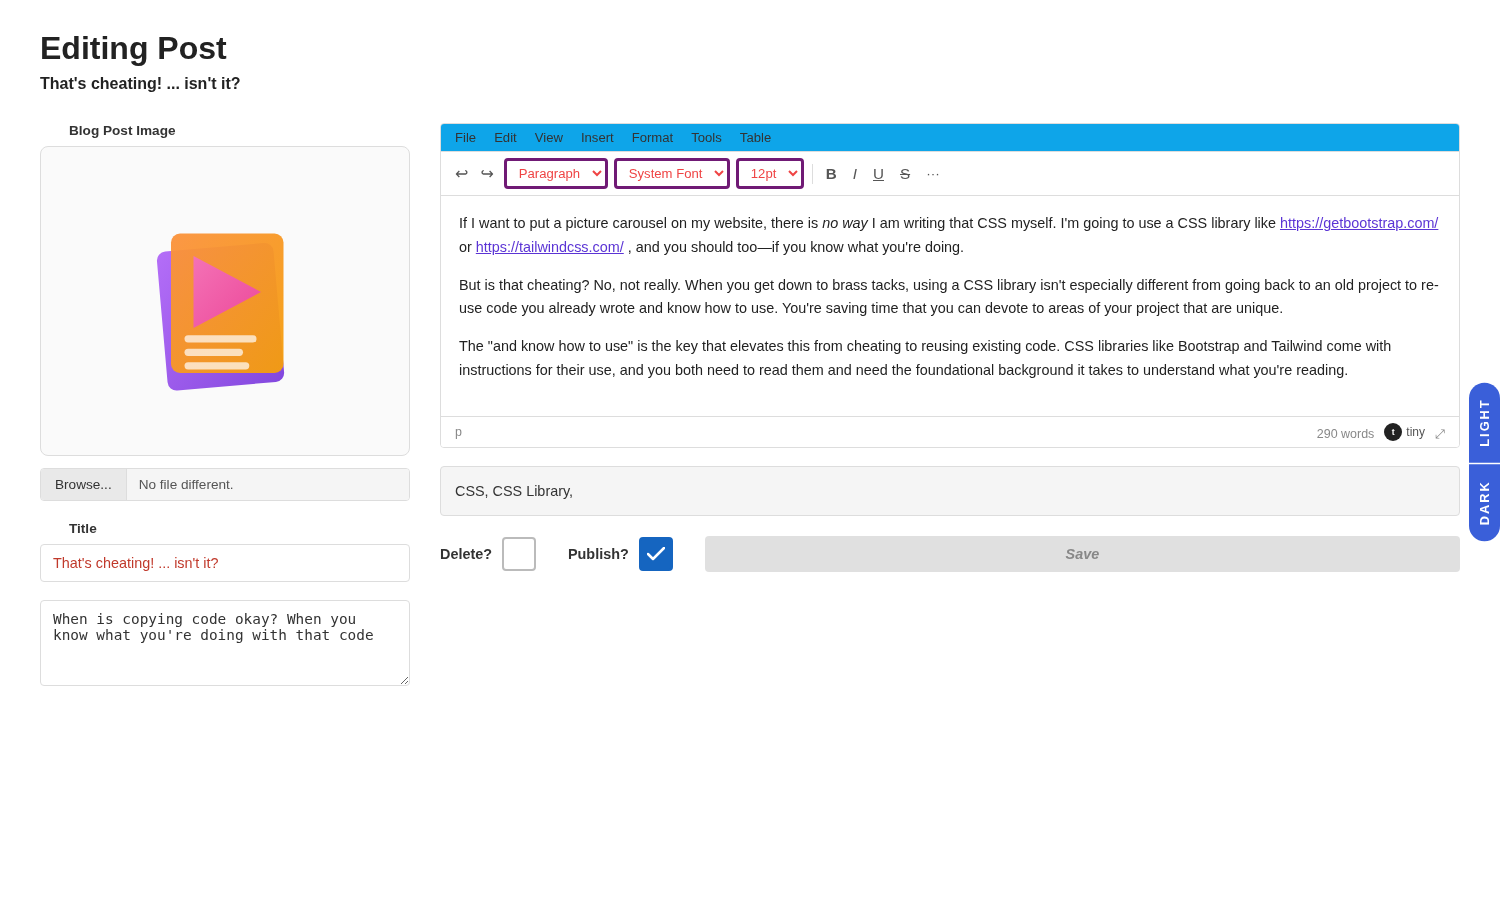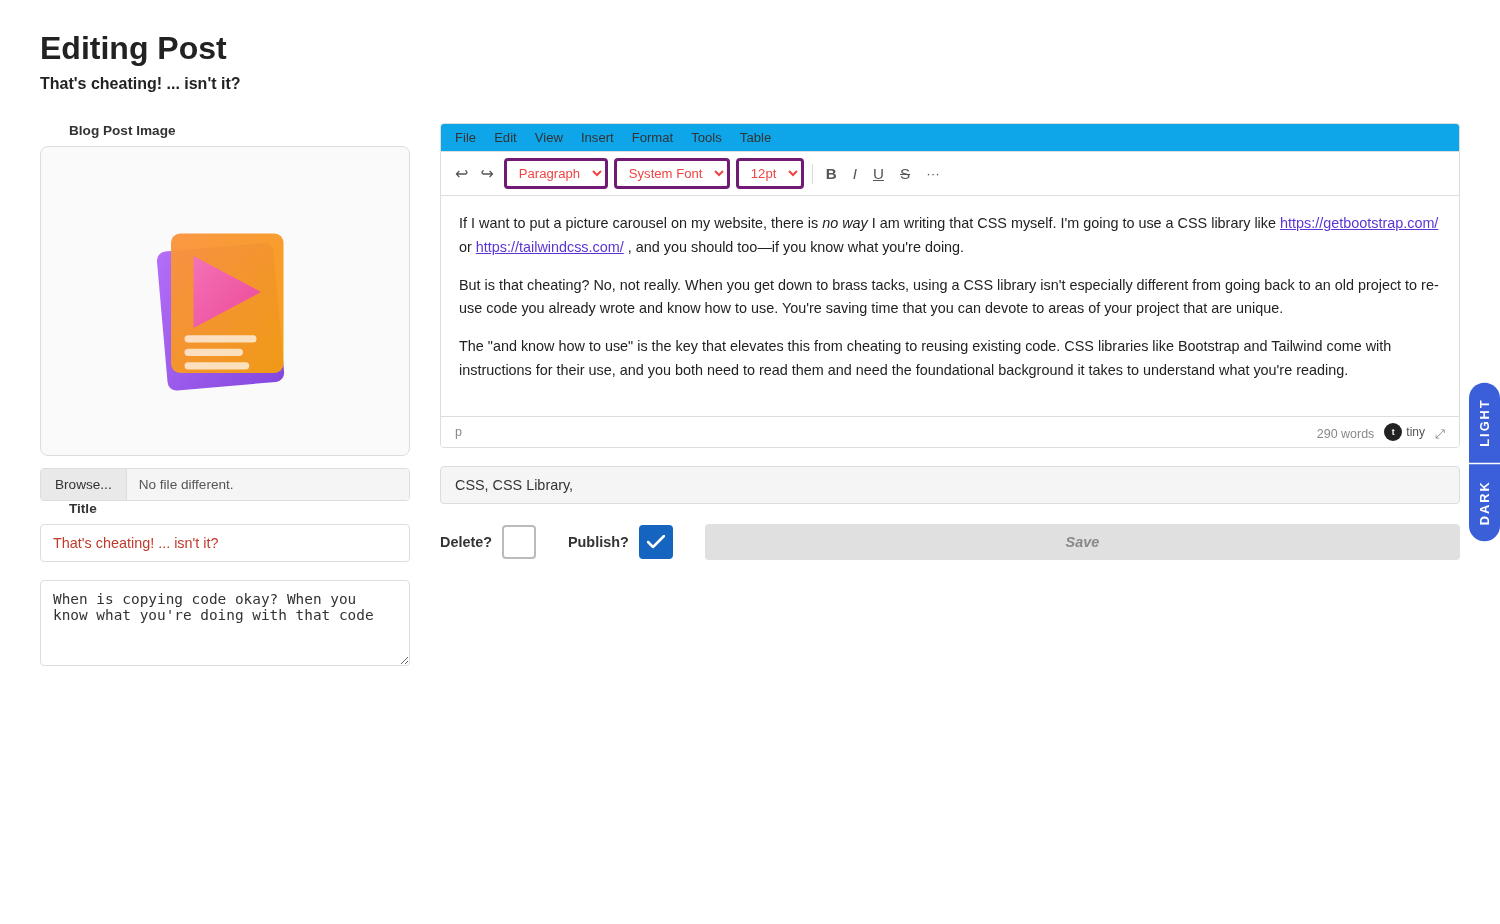--- a/index.html
+++ b/index.html
@@ -54,20 +54,21 @@
       width: 180px;
       height: 200px;
     }
     .file-browse-row {
       display: flex;
       align-items: flex-end;
       gap: 0;
       border: 1px solid #ddd;
       border-radius: 4px;
       overflow: hidden;
+      margin-bottom: 20px;
     }
     .browse-btn {
       background: #e9e9e9;
       border: none;
       padding: 8px 14px;
       font-size: 0.85rem;
       cursor: pointer;
       border-right: 1px solid #ddd;
       color: #333;
     }
@@ -206,21 +207,21 @@
     .tags-label {
       font-size: 0.85rem;
       font-weight: 600;
       margin-bottom: 8px;
       color: #333;
     }
     .tags-input {
       width: 100%;
       border: 1px solid #ddd;
       border-radius: 4px;
-      padding: 10px 14px;
+      padding: 16px 14px;
       font-size: 0.9rem;
       background: #f5f5f5;
       color: #333;
       margin-bottom: 20px;
     }
     .bottom-row {
       display: flex;
       align-items: center;
       gap: 32px;
     }

